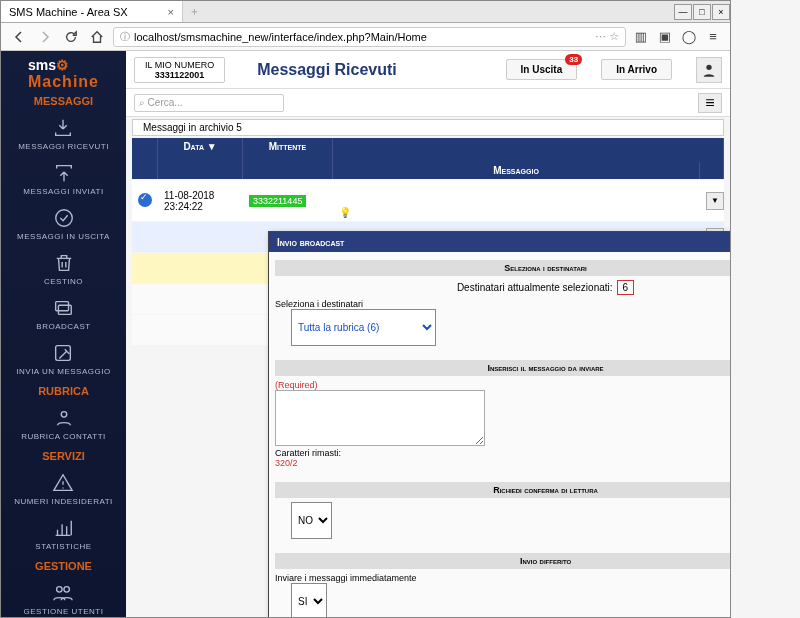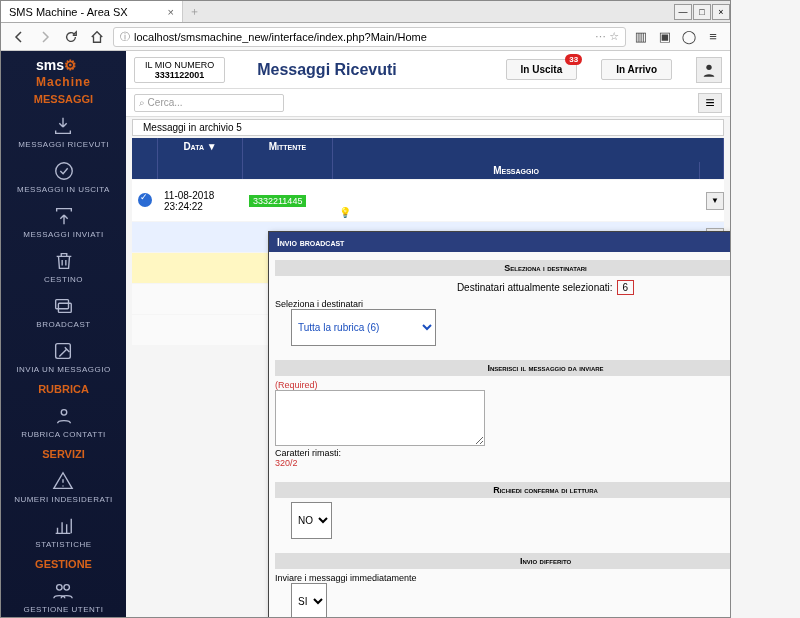--- a/index.html
+++ b/index.html
@@ -15,21 +15,21 @@
 .navbtn { width: 20px; height: 20px; display: flex; align-items: center; justify-content: center; cursor: pointer; color: #444; border-radius: 3px; }
 .navbtn svg { stroke: #444; }
 .urlbar { flex: 1; height: 20px; border: 1px solid #ccc; border-radius: 3px; display: flex; align-items: center; padding: 0 6px; font-size: 11px; background: #fff; }
 .urlbar .lock { color: #888; margin-right: 4px; font-size: 10px; }
 .bicon { width: 18px; height: 18px; display: flex; align-items: center; justify-content: center; color: #444; cursor: pointer; font-size: 13px; }
 .content { flex: 1; display: flex; overflow: hidden; }
 .sidebar { width: 125px; background: linear-gradient(#131c3a, #0e1530); color: #ccc; display: flex; flex-direction: column; align-items: center; padding-top: 6px; overflow-y: auto; }
 .logo { height: 36px; display: flex; align-items: center; justify-content: center; font-weight: bold; font-size: 14px; }
 .logo span.sms { color: #fff; }
 .logo span.gear { color: #d8621a; }
-.logo span.machine { color: #d8621a; font-size: 12px; letter-spacing: 1px; }
+.logo span.machine { color: #d8621a; font-size: 16px; letter-spacing: 1px; }
 .section-title { color: #d8621a; font-size: 11px; font-weight: bold; margin: 4px 0; text-transform: uppercase; }
 .navitem { display: flex; flex-direction: column; align-items: center; padding: 5px 0; cursor: pointer; font-size: 8px; text-transform: uppercase; letter-spacing: 0.5px; color: #b3b9d0; }
 .navitem .icon { width: 24px; height: 24px; display: flex; align-items: center; justify-content: center; margin-bottom: 2px; }
 .navitem svg { stroke: #b3b9d0; fill: none; stroke-width: 1.5; }
 .main { flex: 1; display: flex; flex-direction: column; background: #f5f5f5; position: relative; }
 .topbar { height: 38px; display: flex; align-items: center; padding: 0 8px; gap: 24px; background: #fff; border-bottom: 1px solid #ddd; }
 .numbox { border: 1px solid #ccc; padding: 2px 10px; font-size: 9px; text-align: center; border-radius: 2px; }
 .pagetitle { color: #213974; font-size: 16px; font-weight: bold; flex: 1; margin-left: 8px; }
 .pill { border: 1px solid #ccc; padding: 4px 14px; font-size: 10px; font-weight: bold; cursor: pointer; border-radius: 2px; background: #f7f7f7; position: relative; }
 .badge { position: absolute; top: -6px; right: -6px; background: #d22; color: #fff; border-radius: 8px; font-size: 8px; padding: 1px 4px; }
@@ -131,33 +131,33 @@
           <div class="icon">
             <svg width="22" height="22" viewBox="0 0 24 24">
               <path d="M12 3v10m0 0l-4-4m4 4l4-4M4 17v3h16v-3"></path>
             </svg>
           </div>
           <span>Messaggi Ricevuti</span>
         </div>
       <div class="navitem">
           <div class="icon">
             <svg width="22" height="22" viewBox="0 0 24 24">
+              <path d="M12 21V11m0 0l-4 4m4-4l4 4M4 7V4h16v3"></path>
+            </svg>
+          </div>
+          <span>Messaggi Inviati</span>
+        </div>
+      <div class="navitem">
+          <div class="icon">
+            <svg width="22" height="22" viewBox="0 0 24 24">
               <circle cx="12" cy="12" r="9"></circle>
               <path d="M8 12l3 3 5-6"></path>
             </svg>
           </div>
           <span>Messaggi in Uscita</span>
-        </div>
-      <div class="navitem">
-          <div class="icon">
-            <svg width="22" height="22" viewBox="0 0 24 24">
-              <path d="M12 21V11m0 0l-4 4m4-4l4 4M4 7V4h16v3"></path>
-            </svg>
-          </div>
-          <span>Messaggi Inviati</span>
         </div>
       <div class="navitem">
           <div class="icon">
             <svg width="22" height="22" viewBox="0 0 24 24">
               <path d="M4 7h16M9 7V4h6v3M6 7l1 13h10l1-13M10 11v6M14 11v6"></path>
             </svg>
           </div>
           <span>Cestino</span>
         </div>
       <div class="navitem">

